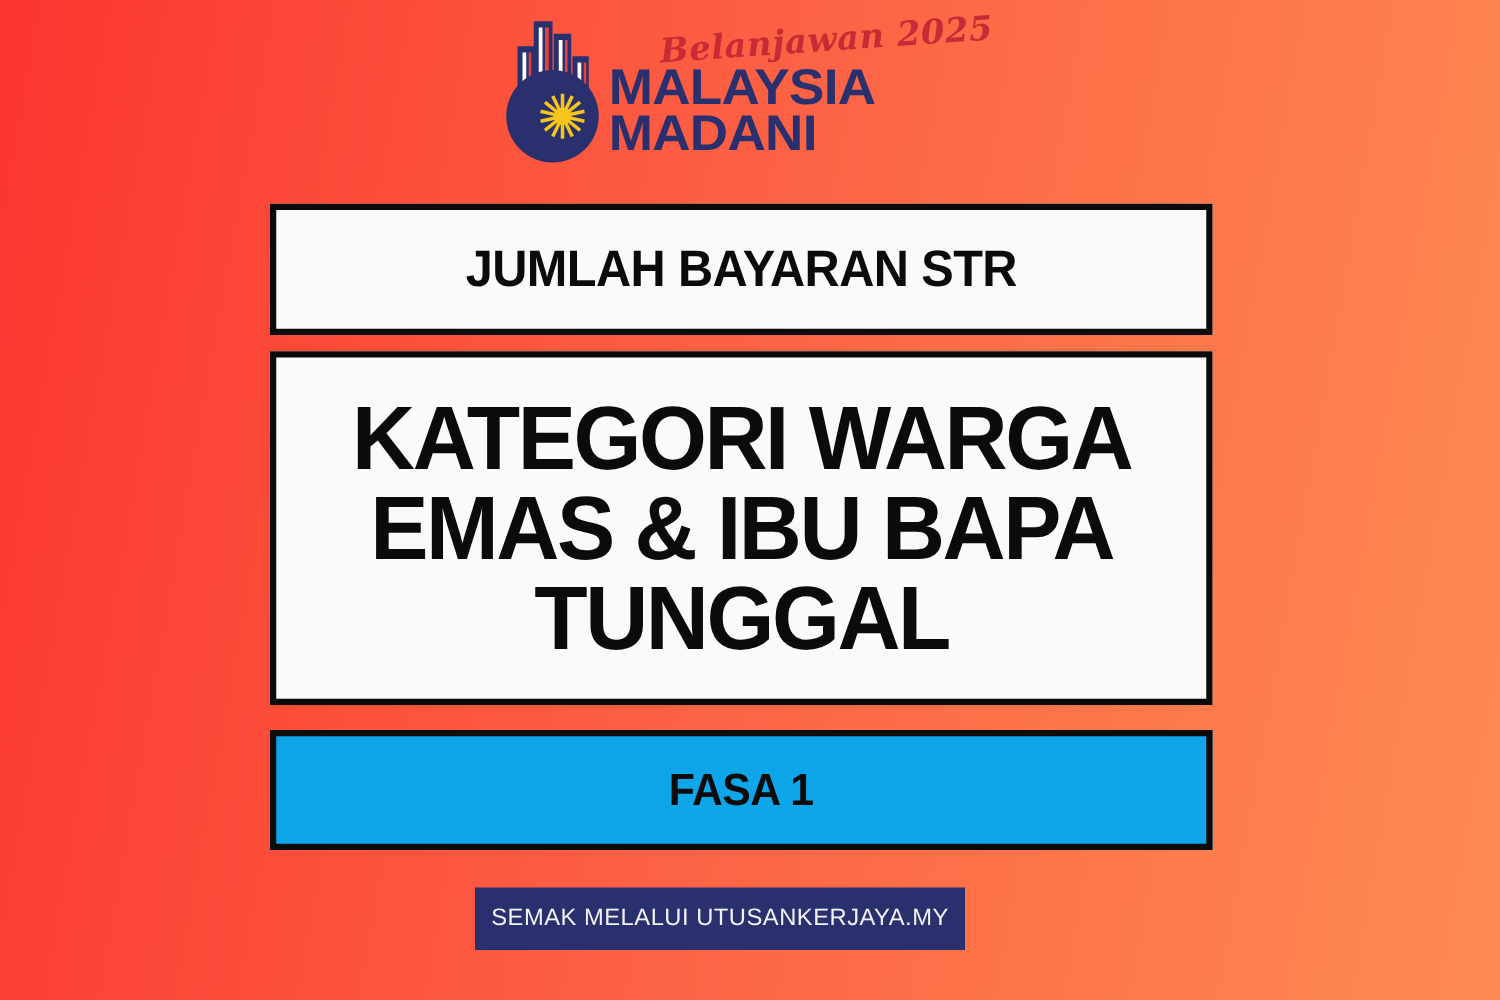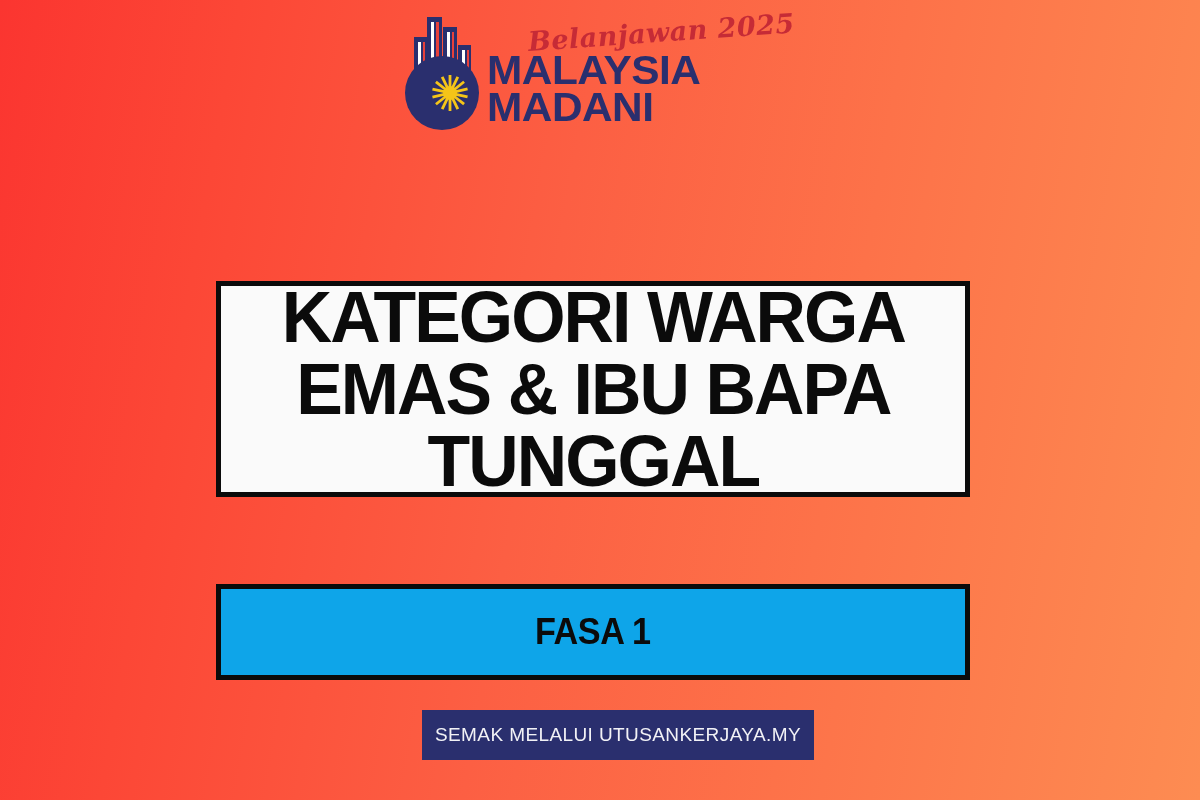--- a/index.html
+++ b/index.html
@@ -100,21 +100,21 @@
     font-weight: 700;
     font-size: 41px;
     line-height: 1.05;
     letter-spacing: -0.5px;
     color: #0B0B0B;
     transform: scaleX(0.95);
   }
 
   .card-main {
     top: 281px;
-    height: 216px;
+    height: 283px;
     background: #FAFAFA;
   }
   .card-main .card-text {
     font-family: "Liberation Sans", sans-serif;
     font-weight: 700;
     font-size: 72px;
     line-height: 1.0;
     letter-spacing: -2px;
     color: #0B0B0B;
     transform: scaleX(0.97);
@@ -132,21 +132,21 @@
     font-size: 36px;
     line-height: 1.05;
     letter-spacing: -0.5px;
     color: #0B0B0B;
     transform: scaleX(0.95);
   }
 
   
   .footer-banner {
     position: absolute;
-    left: 422px;
+    left: 380px;
     top: 710px;
     width: 392px;
     height: 50px;
     background: #2A2F6E;
     display: flex;
     align-items: center;
     justify-content: center;
     box-sizing: border-box;
   }
   .footer-banner .footer-text {
@@ -216,20 +216,23 @@
         <div class="logo-script">Belanjawan 2025</div>
         <div class="logo-name">
           <span>MALAYSIA</span>
           <span>MADANI</span>
         </div>
       </div>
 
     </div>
   </div>
 
+  <div class="card card-title">
+    <div class="card-text">JUMLAH BAYARAN STR</div>
+  </div>
 
   <div class="card card-main">
     <div class="card-text">
       <div>KATEGORI WARGA</div>
       <div>EMAS &amp; IBU BAPA</div>
       <div>TUNGGAL</div>
     </div>
   </div>
 
   <div class="card card-phase">

